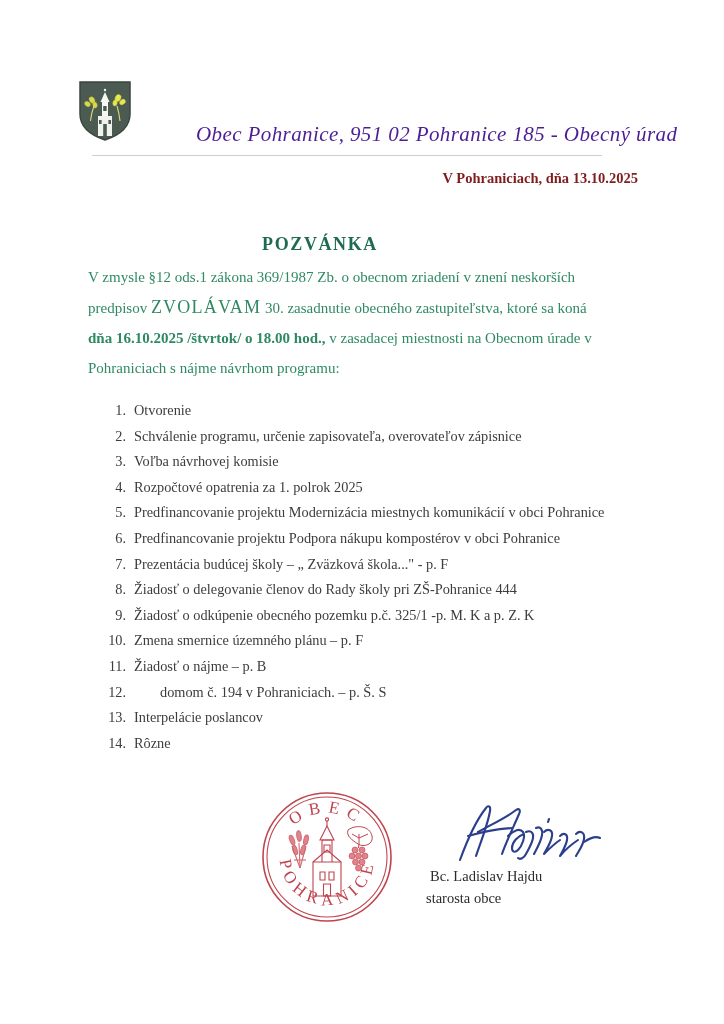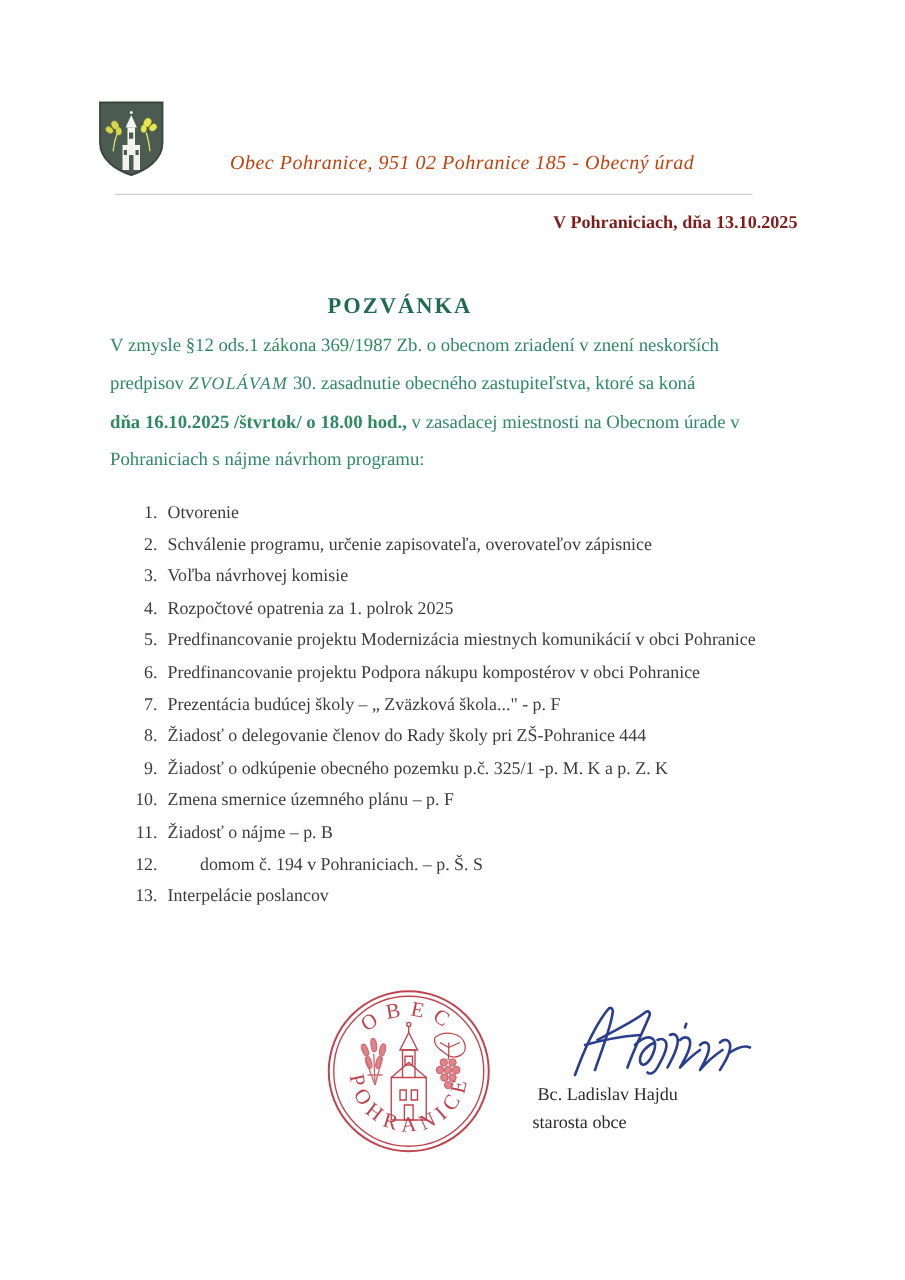--- a/index.html
+++ b/index.html
@@ -34,27 +34,27 @@
     position: absolute;
     left: 78px;
     top: 80px;
     width: 54px;
     height: 62px;
   }
   .crest svg { display: block; width: 54px; height: 62px; }
 
   .office-line {
     position: absolute;
-    left: 184px;
+    left: 196px;
     top: 122px;
     font-family: "Liberation Serif", "DejaVu Serif", serif;
     font-style: italic;
-    font-size: 16px;
+    font-size: 21px;
     letter-spacing: 0.4px;
-    color: #c2410c;
+    color: #4c1d95;
     white-space: nowrap;
   }
 
   .rule {
     position: absolute;
     left: 92px;
     top: 155px;
     width: 510px;
     height: 1px;
     background: #cfcfcf;
@@ -91,23 +91,22 @@
     width: 548px;
     color: #2f8a63;
     font-size: 15px;
     line-height: 30px;
   }
   .intro p {
     margin: 0;
     white-space: nowrap;
   }
   .intro .zvolavam {
-    font-size: 14px;
+    font-size: 18px;
     letter-spacing: 1.2px;
-    font-style: italic;
   }
   .intro .bold { font-weight: bold; }
 
   
   .agenda {
     position: absolute;
     left: 104px;
     top: 398px;
     width: 560px;
   }
@@ -289,20 +288,24 @@
     <div class="agenda-item">
       <span class="agenda-num">12.</span>
       <span class="agenda-text"><span class="cont">domom č. 194 v Pohraniciach. – p. Š. S</span></span>
     </div>
 
     <div class="agenda-item">
       <span class="agenda-num">13.</span>
       <span class="agenda-text">Interpelácie poslancov</span>
     </div>
 
+    <div class="agenda-item">
+      <span class="agenda-num">14.</span>
+      <span class="agenda-text">Rôzne</span>
+    </div>
 
 
   </div>
 
   <div class="stamp">
     <svg viewBox="0 0 138 138" xmlns="http://www.w3.org/2000/svg">
       <defs>
         <path id="arcTop" d="M 20 74 A 49 49 0 0 1 118 74" fill="none"></path>
         <path id="arcBottom" d="M 22 70 A 47 47 0 0 0 116 70" fill="none"></path>
       </defs>

